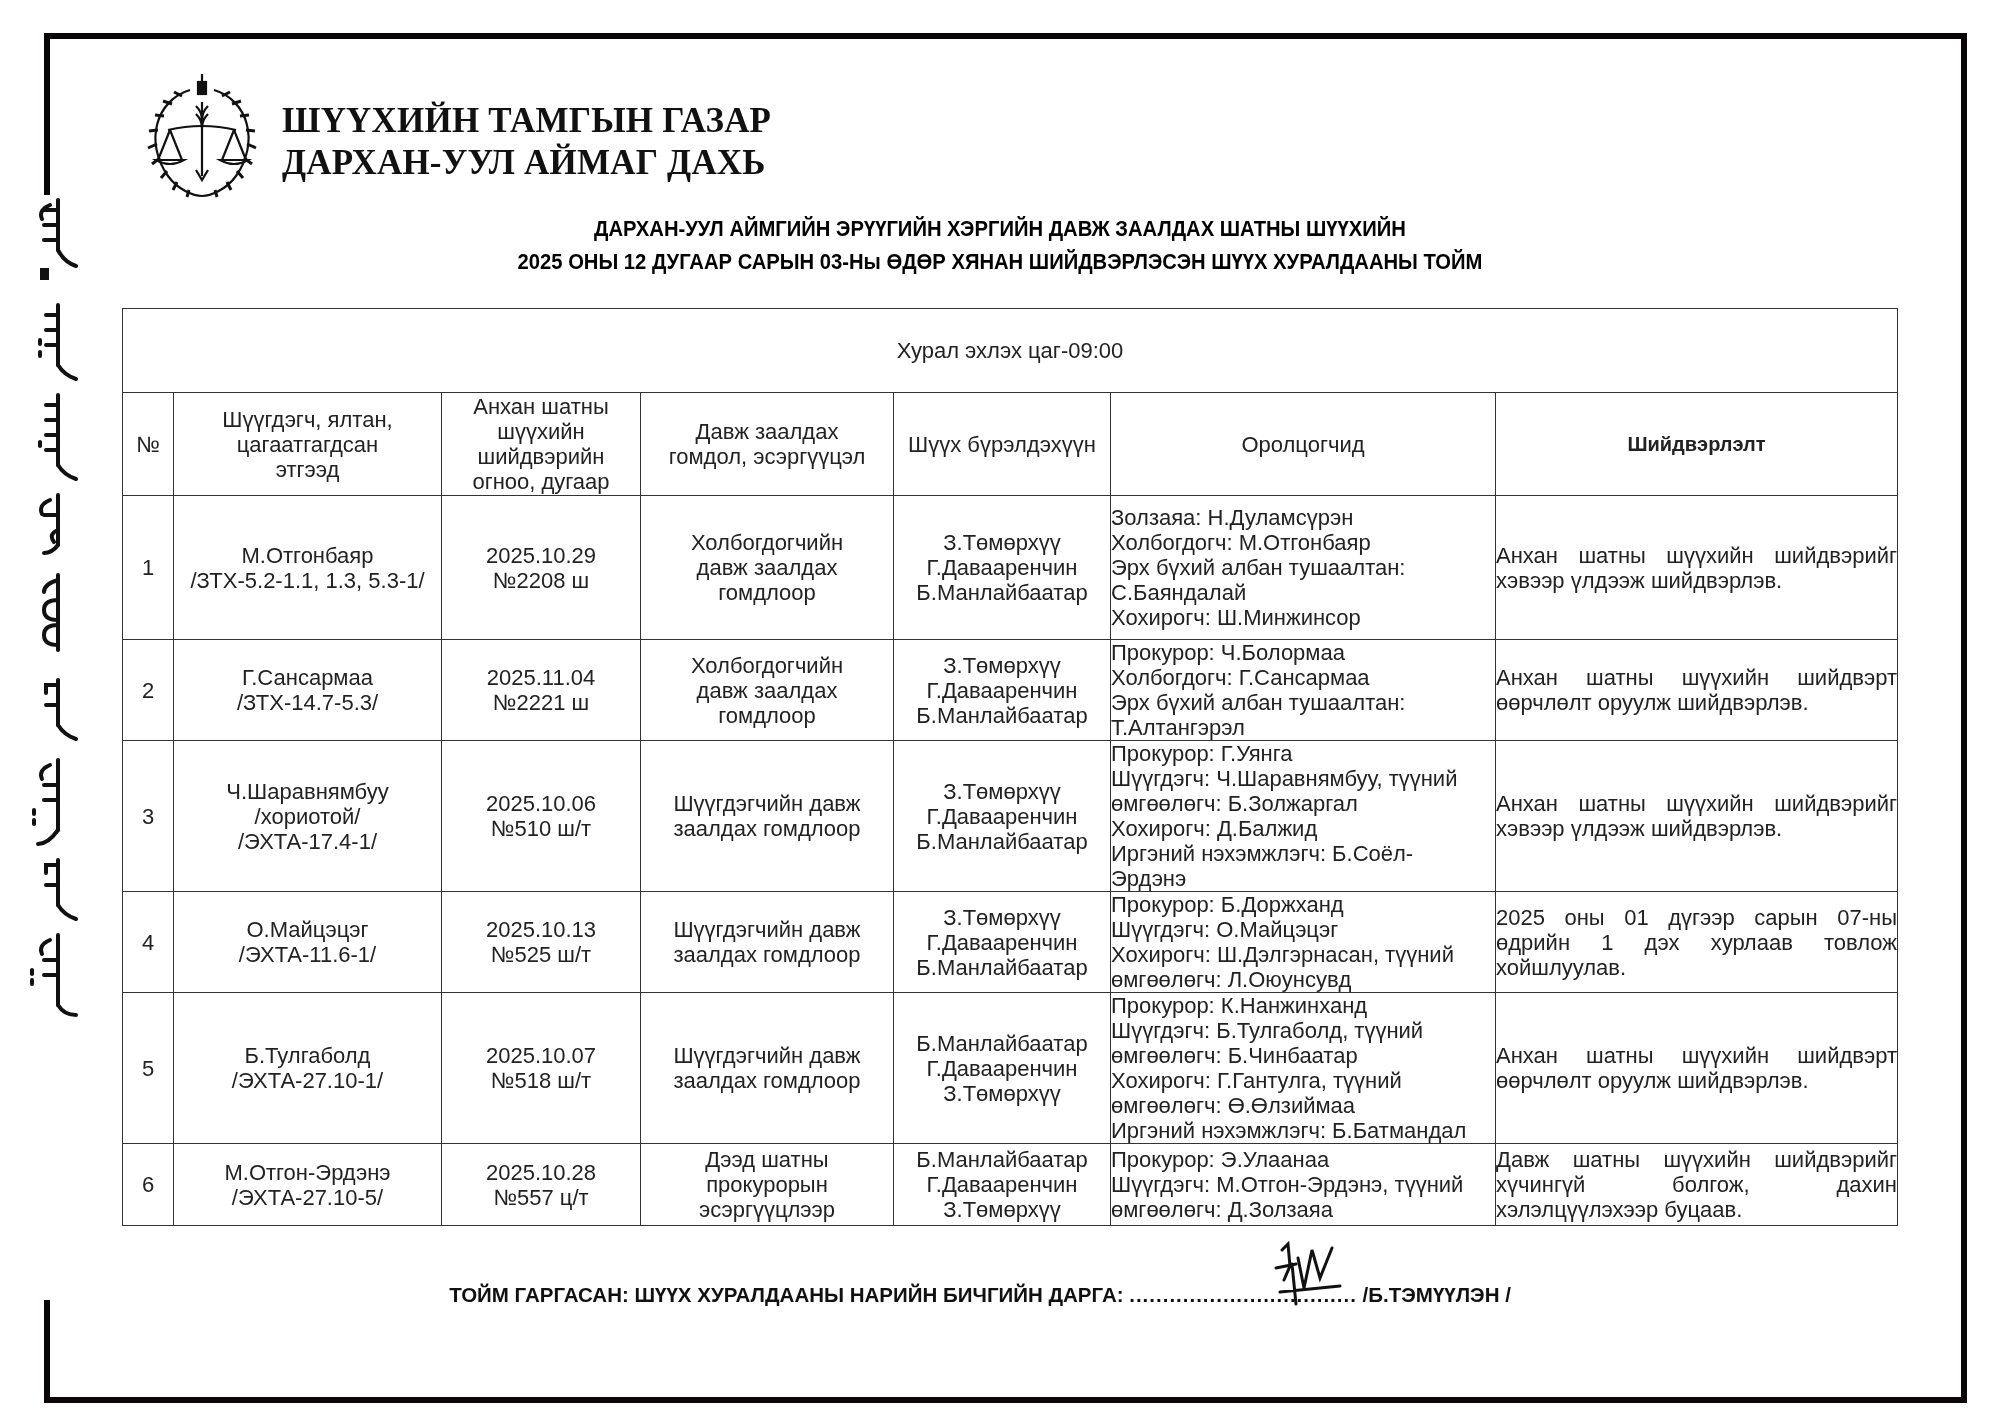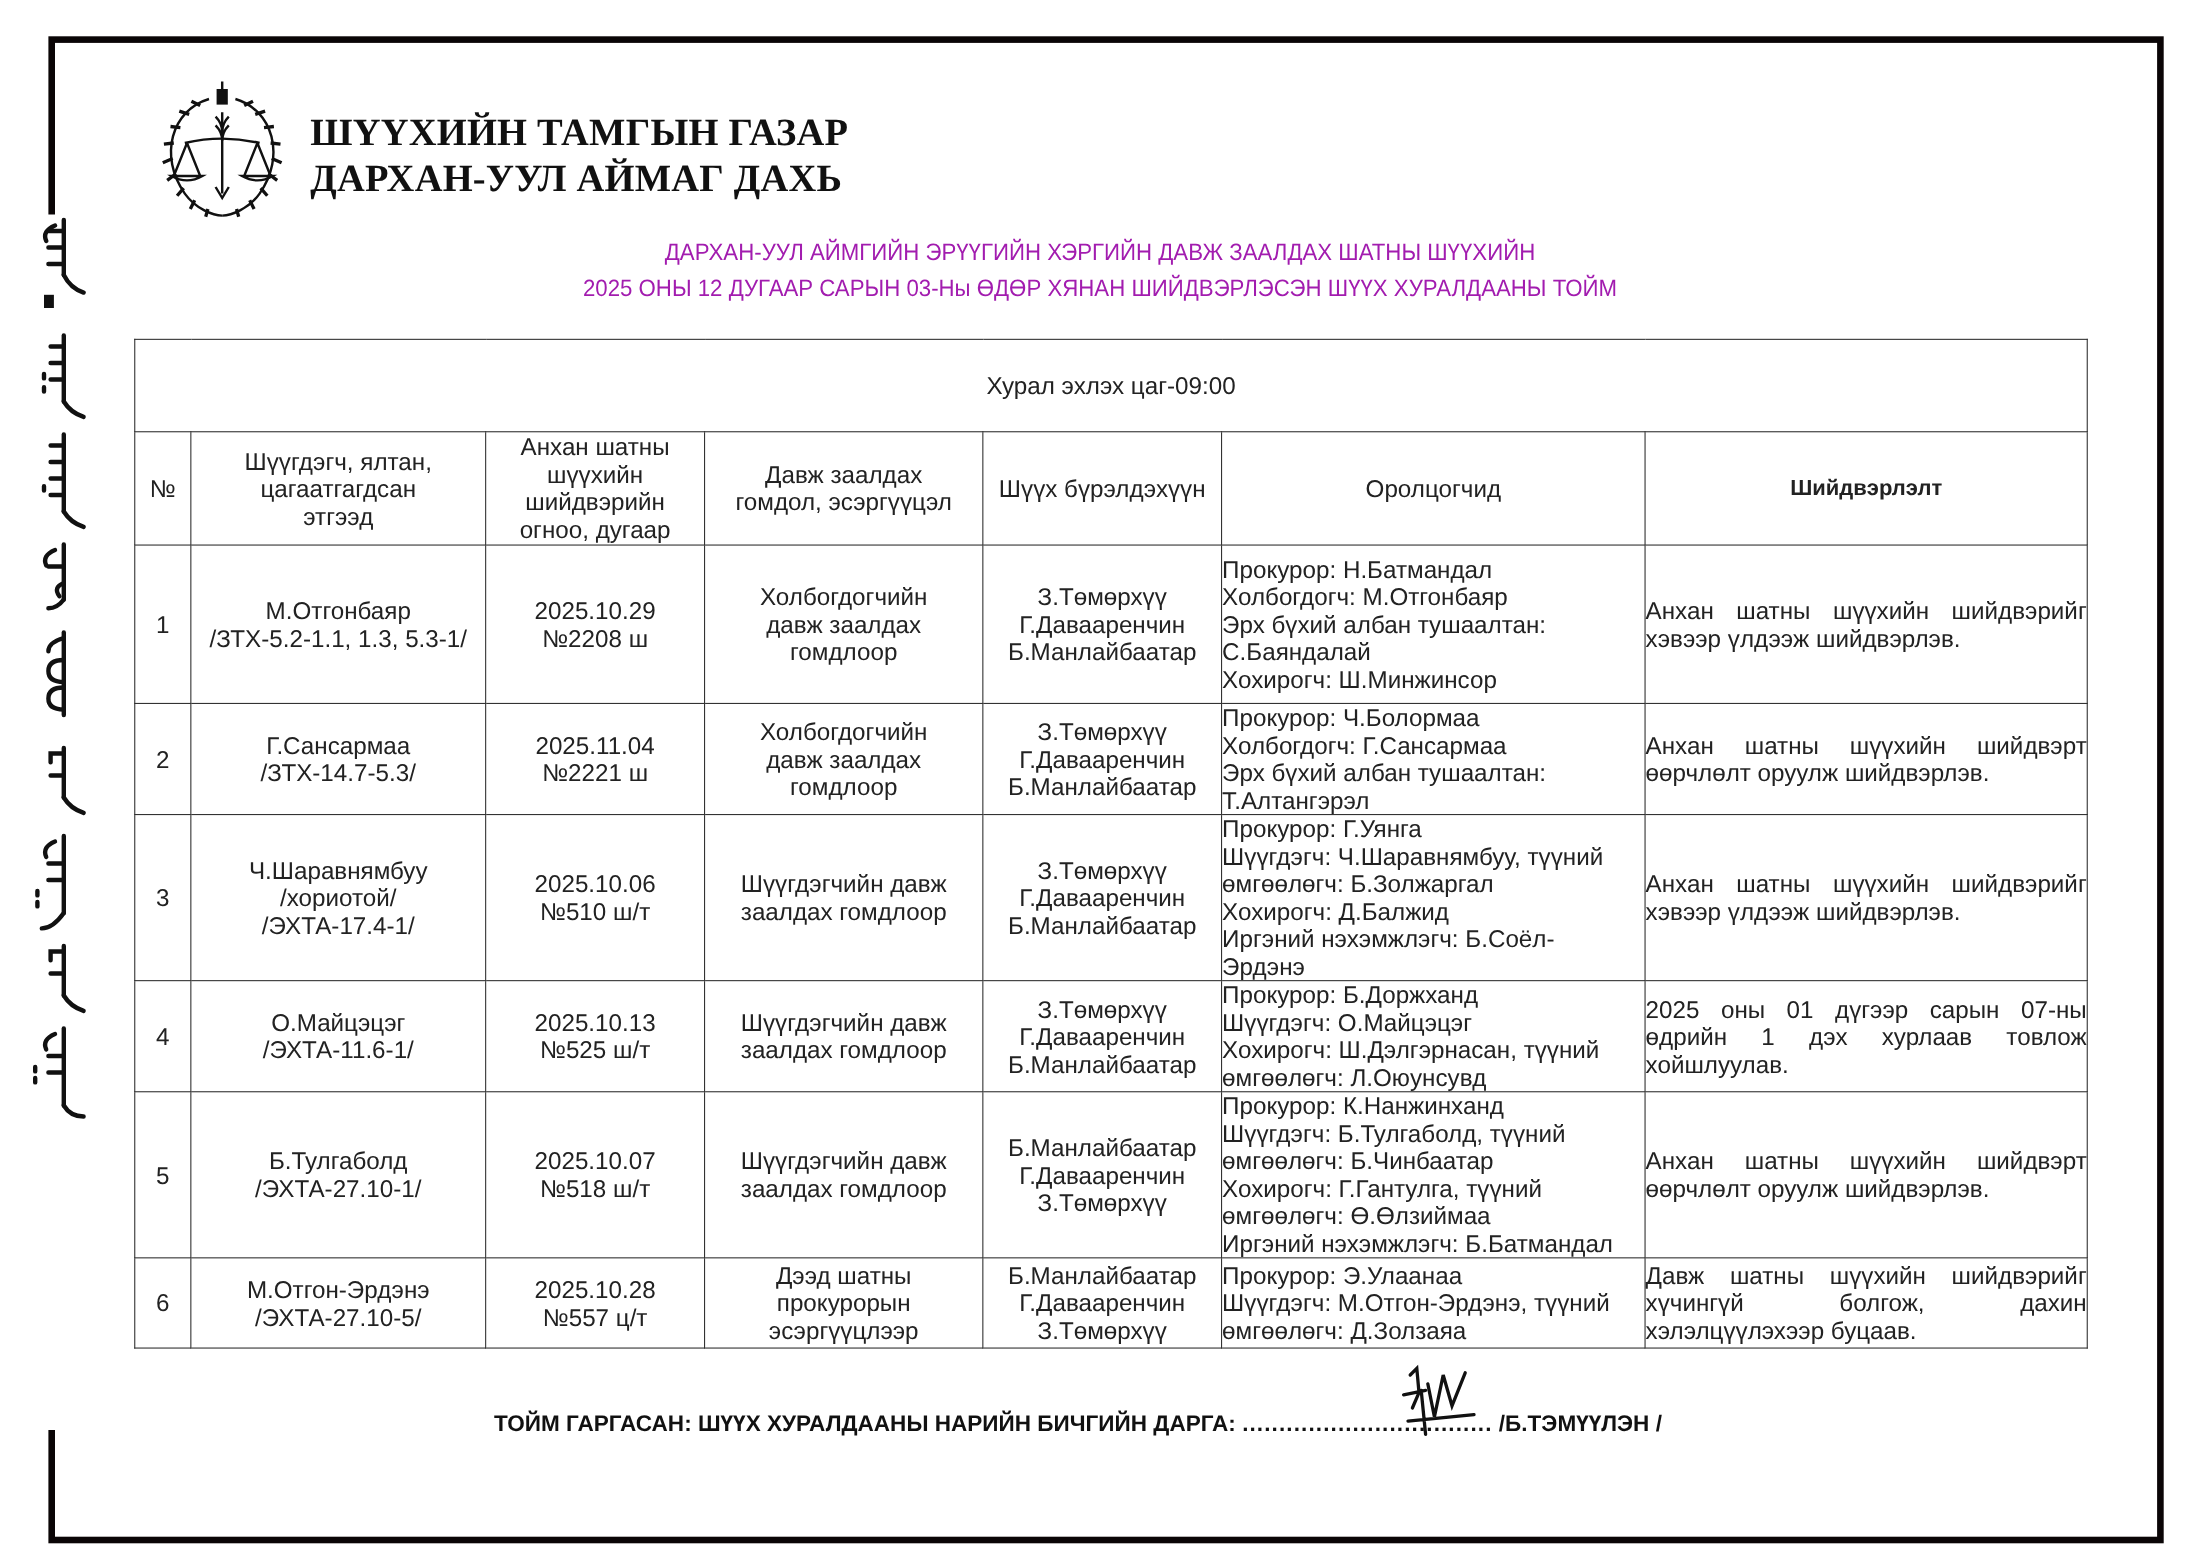--- a/index.html
+++ b/index.html
@@ -10,21 +10,21 @@
            border: 6px solid #0a0506; box-sizing: content-box; }
   .mongol-gap { position: absolute; left: 38px; top: 195px; width: 20px; height: 1105px; background: #fff; }
   .mongol-script { position: absolute; left: 10px; top: 180px; width: 75px; height: 1135px; }
   .mongol-script svg { width: 100%; height: 100%; }
 
   .logo { position: absolute; left: 138px; top: 72px; width: 128px; height: 128px; }
   .org-name { position: absolute; left: 282px; top: 100px; font-family: "Liberation Serif", serif;
               font-weight: bold; font-size: 35px; line-height: 42px; color: #111; letter-spacing: 0.2px; }
 
   .doc-title { position: absolute; left: 0; width: 2000px; top: 213px; text-align: center;
-               font-weight: normal; font-size: 21.5px; line-height: 33px; color: #a21caf; }
+               font-weight: bold; font-size: 21.5px; line-height: 33px; color: #000000; }
   .doc-title div { transform: scaleX(0.94); }
 
   table.hearing { position: absolute; left: 122px; top: 308px; width: 1775px; border-collapse: collapse;
                   table-layout: fixed; }
   table.hearing td, table.hearing th { border: 1.5px solid #333; padding: 0; vertical-align: middle;
                   font-weight: normal; font-size: 22px; line-height: 25px; color: #222; }
   .time-row td { height: 83px; text-align: center; font-size: 21px; }
   .hdr th { height: 102px; text-align: center; }
   .hdr th.bold { font-weight: bold; font-size: 20px; }
   td.c { text-align: center; }
@@ -146,21 +146,21 @@
           <span class="ln">Холбогдогчийн</span>
           <span class="ln">давж заалдах</span>
           <span class="ln">гомдлоор</span>
         </td>
         <td class="c">
           <span class="ln">З.Төмөрхүү</span>
           <span class="ln">Г.Давааренчин</span>
           <span class="ln">Б.Манлайбаатар</span>
         </td>
         <td class="part">
-          <span class="ln">Прокурор: Н.Батмандал</span>
+          <span class="ln">Золзаяа: Н.Дуламсүрэн</span>
           <span class="ln">Холбогдогч: М.Отгонбаяр</span>
           <span class="ln">Эрх бүхий албан тушаалтан:</span>
           <span class="ln">С.Баяндалай</span>
           <span class="ln">Хохирогч: Ш.Минжинсор</span>
         </td>
         <td class="res">Анхан шатны шүүхийн шийдвэрийг хэвээр үлдээж шийдвэрлэв.</td>
       </tr>
       <tr style="height: 98px;">
         <td class="c">2</td>
         <td class="c">

